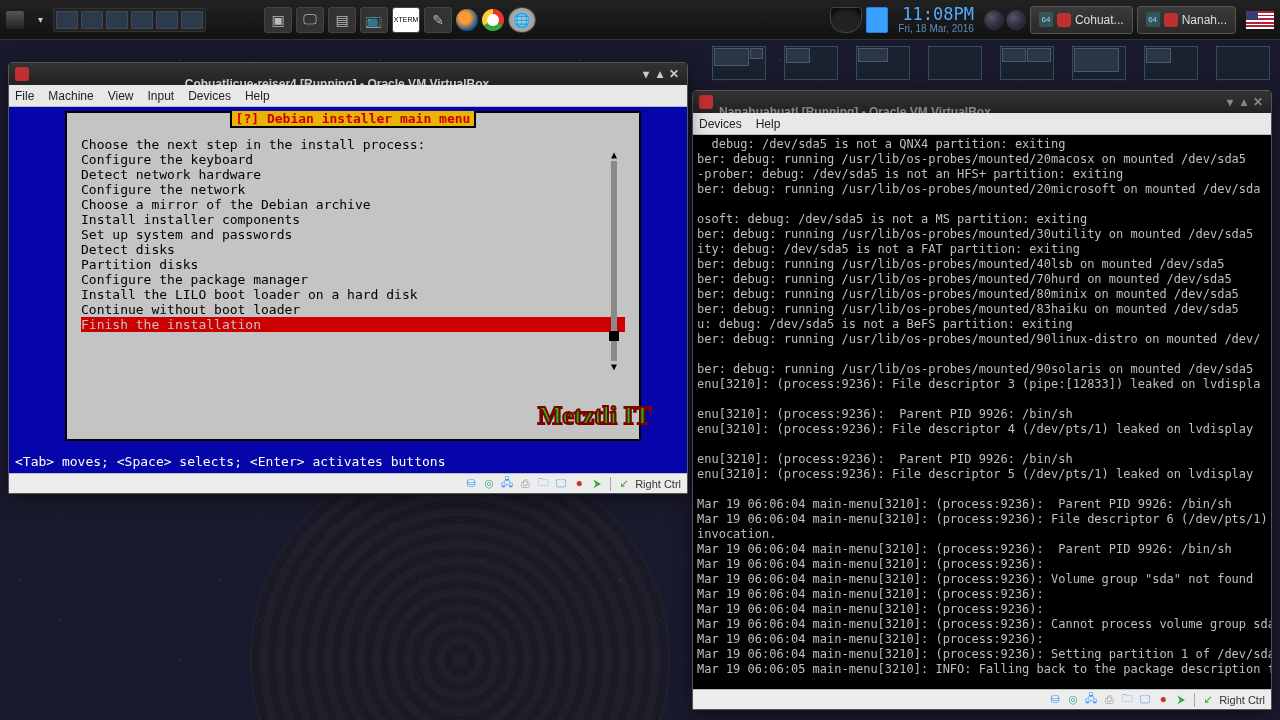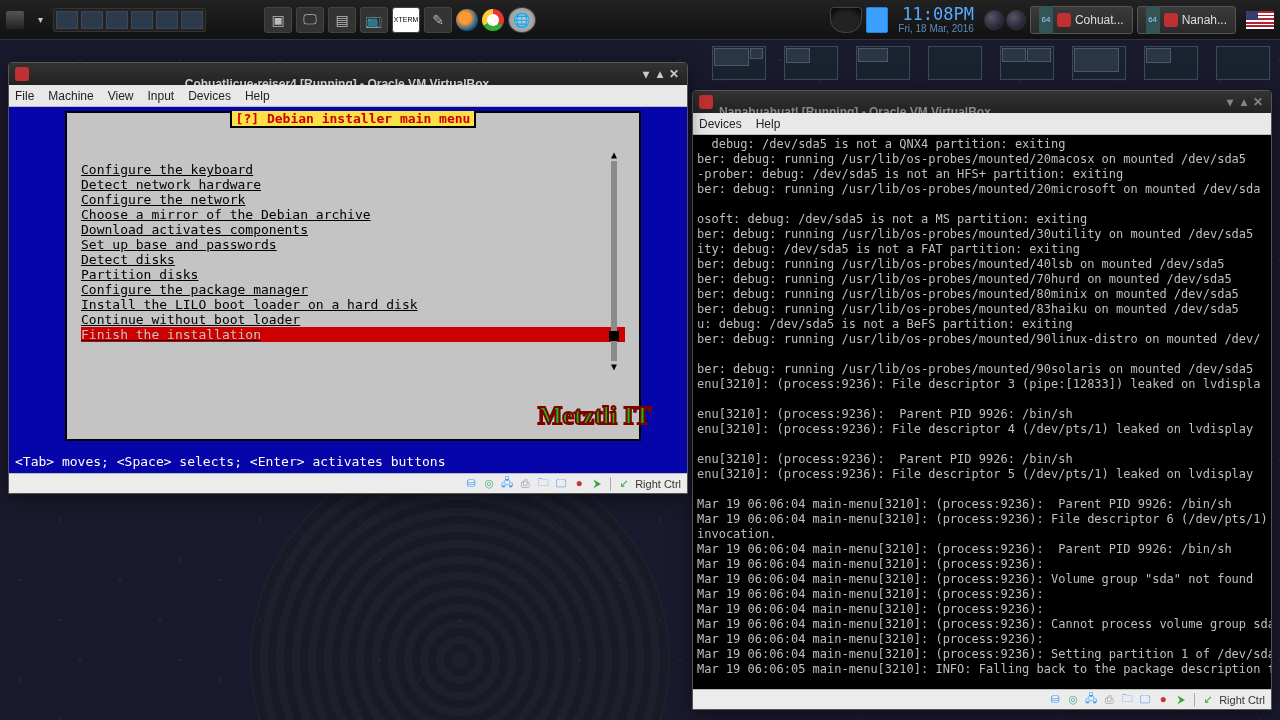--- a/index.html
+++ b/index.html
@@ -32,21 +32,21 @@
   .tb-chrome { background: conic-gradient(#e33 0 120deg, #3a3 120deg 240deg, #fc3 240deg 360deg); border-radius: 50%; width:22px; height:22px; position:relative;}
   .tb-chrome::after{content:'';position:absolute;inset:5px;border-radius:50%;background:#fff;}
   .tb-spacer { flex: 0 0 auto; width: 50px; }
   .tb-gauge { width: 32px; height: 26px; background: radial-gradient(circle at 50% 80%, #222 60%, #000); border: 1px solid #444; border-radius: 4px 4px 14px 14px; }
   .tb-note { width: 22px; height: 26px; background: #3aa0ff; border: 1px solid #2a80dd; border-radius: 2px; }
   .tb-clock { color: #55aaff; font-family: monospace; font-size: 17px; text-align: right; line-height: 1; }
   .tb-date { color: #5a8fbf; font-size: 10px; }
   .tb-orbs { display:flex; gap:2px; }
   .tb-orb { width: 20px; height: 20px; border-radius: 50%; background: radial-gradient(circle at 35% 35%, #556, #112); border:1px solid #334;}
   .tb-task { display: flex; align-items: center; gap: 4px; padding: 2px 8px; background: linear-gradient(#3a3a3a,#2a2a2a); border: 1px solid #555; border-radius: 3px; color: #ddd; font-size: 12px; height: 28px; min-width: 90px; }
-  .tb-task .badge { width: 14px; height: 28px; background: #355; color: #9cf; font-size: 8px; display:flex; align-items:center; justify-content:center; border-radius:2px;}
+  .tb-task .badge { width: 14px; height: 15px; background: #355; color: #9cf; font-size: 8px; display:flex; align-items:center; justify-content:center; border-radius:2px;}
   .tb-task .ico { width: 14px; height: 14px; background: #c03030; border-radius: 3px; }
   .tb-flag { width: 28px; height: 18px; background: linear-gradient(#b22234 10%, #fff 10% 20%, #b22234 20% 30%, #fff 30% 40%, #b22234 40% 50%, #fff 50% 60%, #b22234 60% 70%, #fff 70% 80%, #b22234 80% 90%, #fff 90%); position:relative; margin-left: 6px;}
   .tb-flag::before{content:'';position:absolute;top:0;left:0;width:12px;height:9px;background:#3c3b6e;}
 
   
   .pager-row { position: absolute; top: 46px; right: 10px; display:flex; gap: 18px; z-index: 5;}
   .pager { width: 54px; height: 34px; background: #1a2230; border: 1px solid #3a4a5a; display:flex; flex-wrap:wrap; align-content:flex-start; gap:1px; padding:1px;}
   .pager .pw { background:#2a3545; border:1px solid #4a5a6a; }
 
   
@@ -59,24 +59,24 @@
   .menubar { height: 22px; background: #e8e8e8; display:flex; align-items:center; padding: 0 6px; gap: 14px; font-size: 12px; color:#222; border-bottom:1px solid #bbb;}
   .menubar span { cursor:default; }
   .statusbar { height: 20px; background: #ececec; display:flex; align-items:center; justify-content:flex-end; gap:4px; padding: 0 6px; font-size: 11px; color:#333; border-top:1px solid #bbb;}
   .sb-icon { width:14px; height:14px; display:inline-flex; align-items:center; justify-content:center; font-size:11px; color:#3a7; }
   .sb-sep { width:1px; height:14px; background:#aaa; margin:0 2px;}
 
   
   .vm-screen { flex:1; background:#0505aa; position:relative; font-family: "DejaVu Sans Mono","Liberation Mono",monospace; font-size: 13px; line-height: 15px; color:#c0c0c0;}
   .di-panel { position:absolute; top:4px; left:56px; right:46px; height: 330px; background:#c4c4c4; border:2px solid #000; }
   .di-titlewrap { position:absolute; top:-2px; left:0; right:0; text-align:center; }
-  .di-title { display:inline-block; background:#fde047; color:#cc0000; font-weight:bold; padding:0 4px; border-left:2px solid #000; border-right:2px solid #000; border-bottom:2px solid #000;}
+  .di-title { display:inline-block; background:#eab308; color:#cc0000; font-weight:bold; padding:0 4px; border-left:2px solid #000; border-right:2px solid #000; border-bottom:2px solid #000;}
   .di-body { position:absolute; top:24px; left:14px; right:14px; bottom:8px; color:#000;}
   .di-prompt { color:#000; }
-  .di-list { margin-top: 25px; position:relative;text-decoration:underline;}
+  .di-list { margin-top: 0; position:relative;}
   .di-item { white-space: pre; }
   .di-item.sel { background:#cc0000; color:#c4c4c4; }
   .di-scroll { position:absolute; top:48px; right:22px; width:6px; height:200px; background:#8a8a8a; }
   .di-scroll .up,.di-scroll .dn{position:absolute;left:-1px;width:8px;height:8px;color:#000;font-size:10px;line-height:8px;text-align:center;}
   .di-scroll .up{top:-10px;} .di-scroll .dn{bottom:-10px;}
   .di-scroll .thumb{position:absolute;left:-2px;width:10px;height:10px;background:#000;top:170px;}
   .watermark { position:absolute; right:36px; bottom:50px; font-family: "Comic Sans MS", cursive; font-size:26px; font-weight:bold; color:#10c010; -webkit-text-stroke:2px #800000; text-shadow:1px 1px 0 #004000;}
   .di-hint { position:absolute; left:6px; bottom:4px; color:#fff; }
 
   
@@ -175,27 +175,28 @@
     <span>Machine</span>
     <span>View</span>
     <span>Input</span>
     <span>Devices</span>
     <span>Help</span>
   </div>
   <div class="vm-screen">
     <div class="di-panel">
       <div class="di-titlewrap"><span class="di-title">[?] Debian installer main menu</span></div>
       <div class="di-body">
+        <div class="di-prompt">Choose the next step in the install process:</div>
         <div class="di-list" id="di-list">
             <div class="di-item">Configure the keyboard</div>
             <div class="di-item">Detect network hardware</div>
             <div class="di-item">Configure the network</div>
             <div class="di-item">Choose a mirror of the Debian archive</div>
-            <div class="di-item">Download activates components</div>
-            <div class="di-item">Set up base and passwords</div>
+            <div class="di-item">Install installer components</div>
+            <div class="di-item">Set up system and passwords</div>
             <div class="di-item">Detect disks</div>
             <div class="di-item">Partition disks</div>
             <div class="di-item">Configure the package manager</div>
             <div class="di-item">Install the LILO boot loader on a hard disk</div>
             <div class="di-item">Continue without boot loader</div>
             <div class="di-item sel">Finish the installation</div>
           </div>
       </div>
       <div class="di-scroll">
         <div class="up">▲</div>

